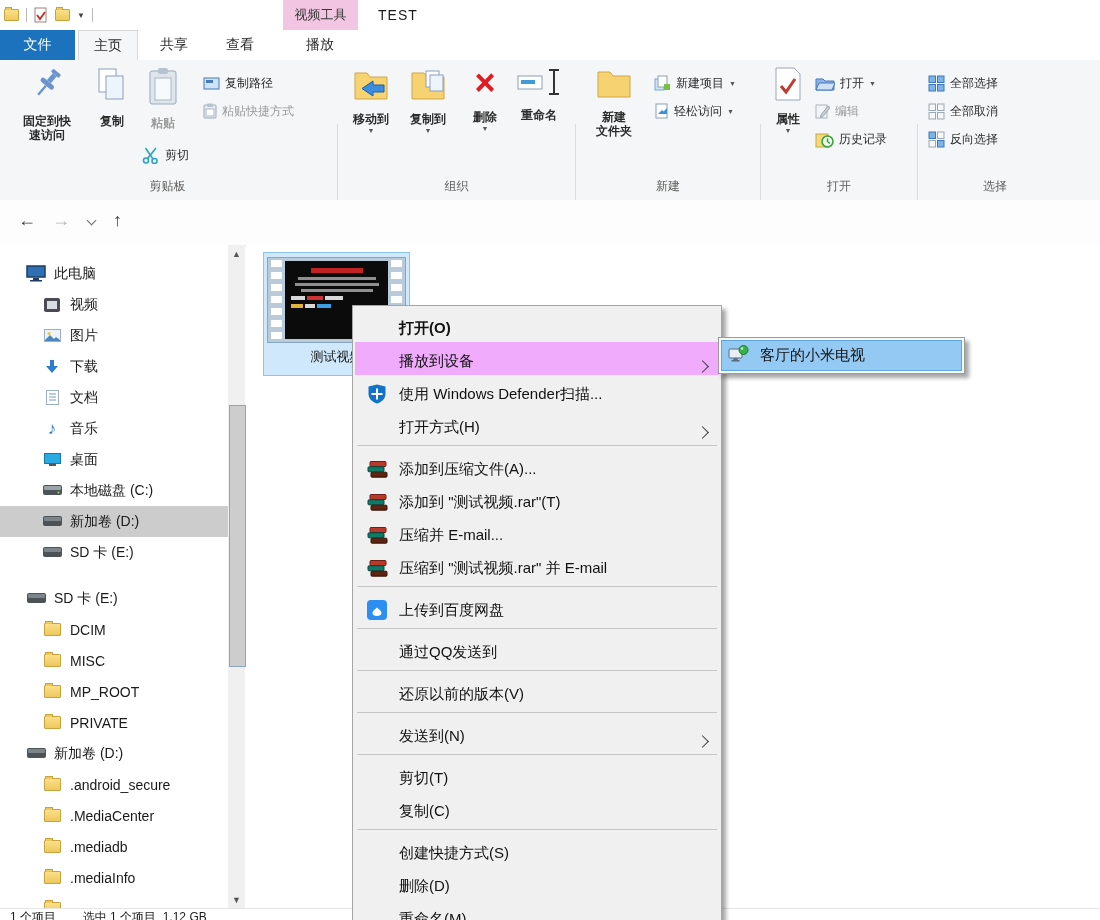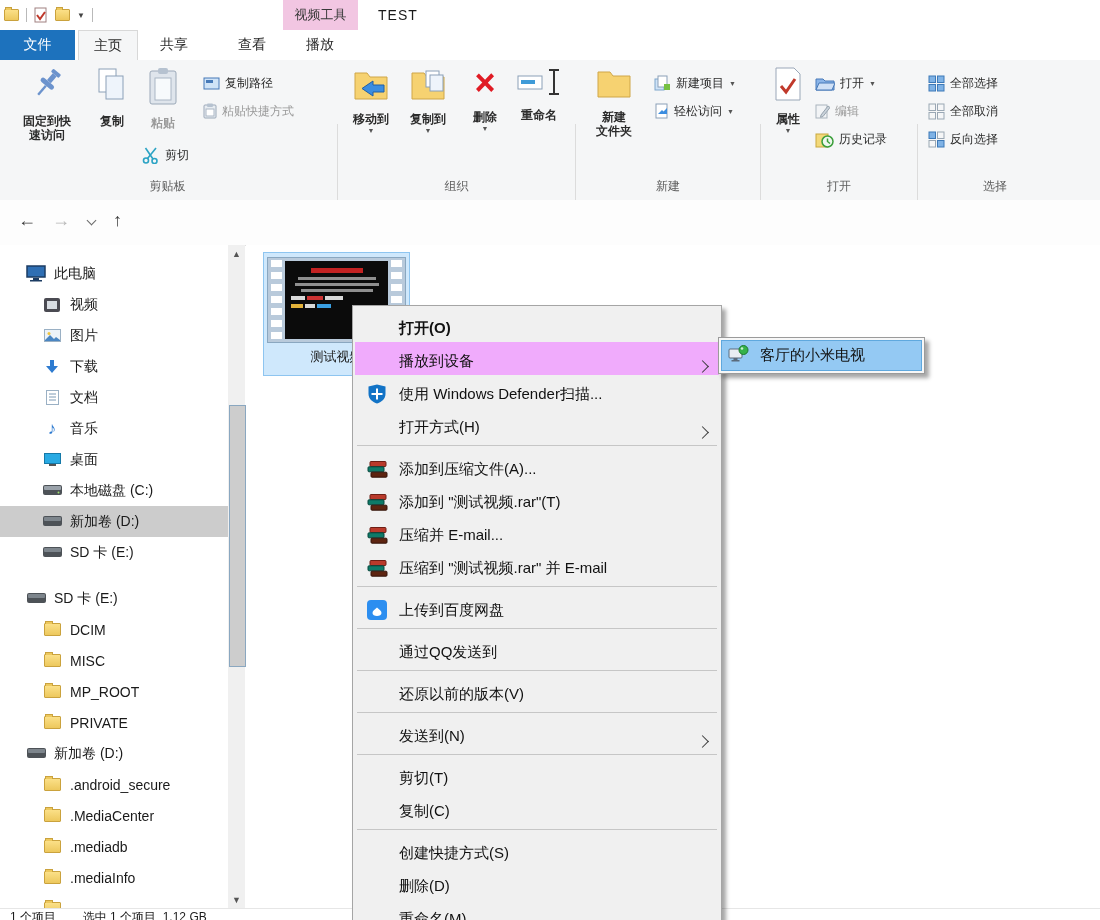--- a/index.html
+++ b/index.html
@@ -78,21 +78,21 @@
   
   .menu{left:352px;top:305px;width:370px;background:#f0f0f0;border:1px solid #a5a5a5;box-shadow:4px 4px 4px rgba(0,0,0,0.35);padding:3px 2px;box-sizing:border-box;z-index:20;}
   .mi{height:29px;display:flex;align-items:flex-end;font-size:15px;color:#111;padding:0 8px 4px 10px;position:relative;cursor:default;}
   .mi .ic{width:24px;margin-right:10px;display:flex;justify-content:center;flex:none;}
   .mi.hl{background:#f0abfc;}
   .mi.bold{font-weight:bold;}
   .mi .subarr{position:absolute;right:12px;width:8px;height:8px;border-top:1.6px solid #3c3c3c;border-right:1.6px solid #3c3c3c;transform:rotate(45deg);}
   .msep{height:0;border-top:1px solid #c6c6c6;margin:4px 2px;}
 
   
-  .submenu{left:718px;top:337px;width:207px;height:37px;background:#f7f7f7;border:1px solid #9b9b9b;box-shadow:4px 4px 4px rgba(0,0,0,0.35);padding:2px;box-sizing:border-box;z-index:30;}
+  .submenu{left:718px;top:337px;width:247px;height:37px;background:#f7f7f7;border:1px solid #9b9b9b;box-shadow:4px 4px 4px rgba(0,0,0,0.35);padding:2px;box-sizing:border-box;z-index:30;}
   .sub-item{height:100%;background:#94c9f3;border:1px solid #5fa8de;display:flex;align-items:center;gap:10px;padding-left:6px;font-size:15px;color:#111;box-sizing:border-box;cursor:default;}
 
   
   .statusbar{left:0;top:908px;width:1100px;height:12px;background:#fff;border-top:1px solid #e6e6e6;overflow:hidden;}
   .statusbar span{font-size:12px;line-height:17px;white-space:pre;color:#1a1a1a;display:block;padding-left:10px;}
 </style>
 </head>
 <body>
 
 <div class="abs titlebar">
@@ -108,21 +108,21 @@
     <span class="qat-sep"></span>
   </div>
   <div class="abs ctx-band">视频工具</div>
   <div class="abs win-title">TEST</div>
 </div>
 
 <div class="abs tabrow"></div>
 <div class="abs tab-file">文件</div>
 <div class="abs tab active" style="left:78px;width:58px;">主页</div>
 <div class="abs tab" style="left:142px;width:64px;">共享</div>
-<div class="abs tab" style="left:220px;width:64px;text-align:center;">查看</div>
+<div class="abs tab" style="left:208px;width:64px;text-align:center;">查看</div>
 <div class="abs tab" style="left:284px;width:72px;">播放</div>
 
 <div class="abs ribbon">
 
   <div class="abs" style="left:0;top:0;width:335px;height:140px;">
     <div class="bigbtn" style="left:8px;top:6px;width:78px;">
       <svg width="34" height="38" viewBox="0 0 34 38">
           <g transform="rotate(40 17 18)" fill="#6c93cd">
             <rect x="12" y="2" width="10" height="4" rx="1"></rect>
             <rect x="14.5" y="6" width="5" height="9"></rect>

